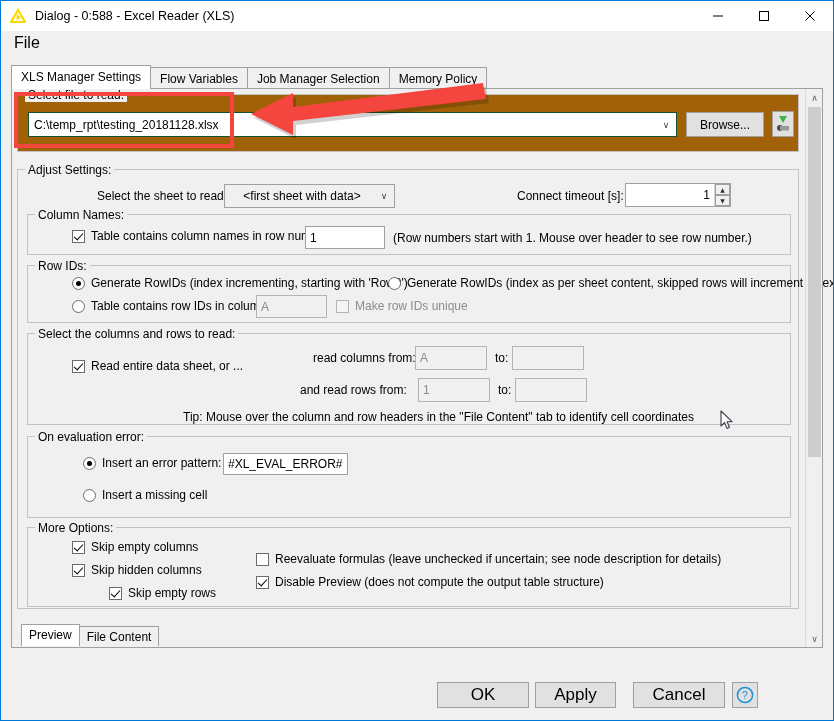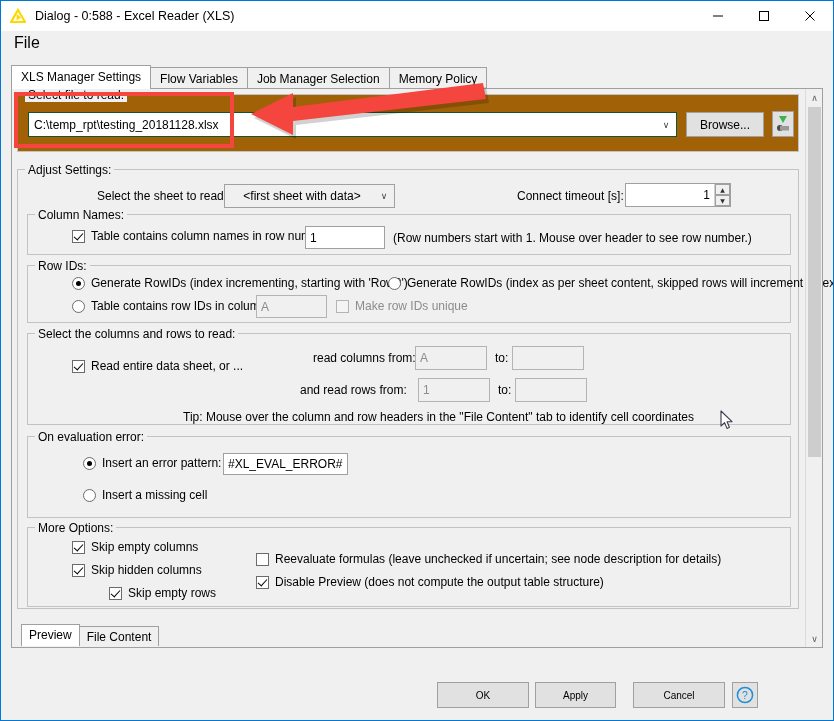--- a/index.html
+++ b/index.html
@@ -317,21 +317,21 @@
   .btab.active { background: #ffffff; height: 22px; line-height: 21px; position: relative; z-index: 2; }
 
   
   .footer-btn {
     position: absolute;
     height: 26px;
     box-sizing: border-box;
     border: 1px solid #a0a0a0;
     background: #e1e1e1;
     display: flex; align-items: center; justify-content: center;
-    font-size: 10px;
+    font-size: 17px;
     cursor: default;
   }
   .help-btn {
     position: absolute;
     width: 26px; height: 26px;
     box-sizing: border-box;
     border: 1px solid #a0a0a0;
     background: #e1e1e1;
     display: flex; align-items: center; justify-content: center;
     cursor: default;

